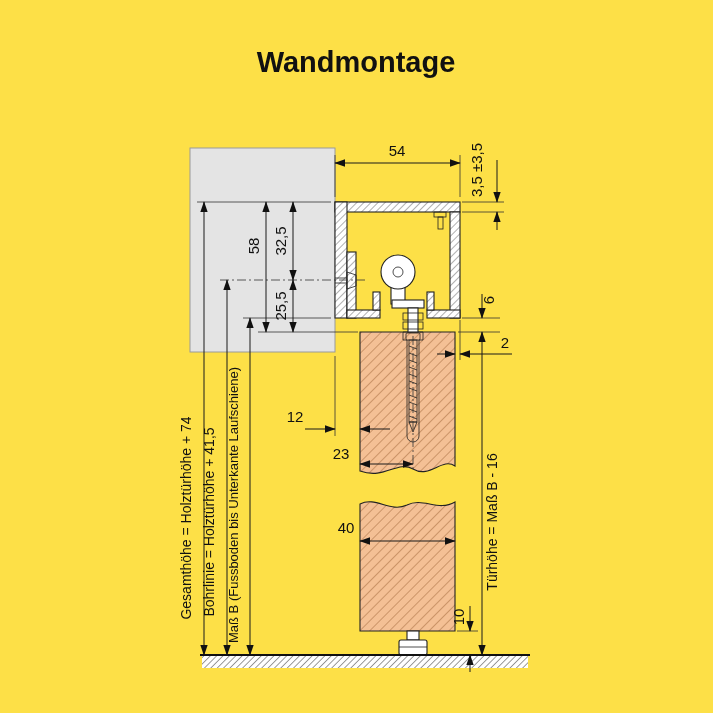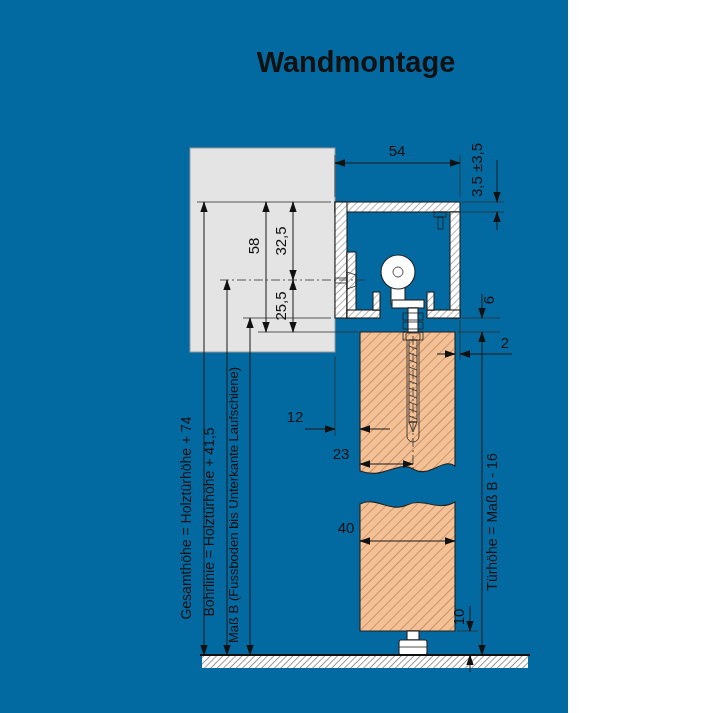--- a/index.html
+++ b/index.html
@@ -1,16 +1,16 @@
 <!DOCTYPE html>
 <html><head>
 <meta charset="utf-8">
 <style>
   html,body{margin:0;padding:0;background:#ffffff;}
-  .stage{width:568px;height:713px;position:relative;background:#0369a1;overflow:hidden;}
+  .stage{width:713px;height:713px;position:relative;background:#fde047;overflow:hidden;}
   text{font-family:"Liberation Sans",sans-serif;fill:#111;}
   .title-text{font-size:29px;font-weight:bold;}
   .dim-text{font-size:15px;}
   .dim-label{font-size:14px;}
   .dim-label-sm{font-size:13px;}
   .dim{stroke:#1a1a1a;stroke-width:1;fill:none;}
   .ext{stroke:#333;stroke-width:0.8;fill:none;}
   .cl{stroke:#333;stroke-width:0.8;fill:none;stroke-dasharray:9 3 2 3;}
   .part{stroke:#222;stroke-width:1.1;}
   .thin{stroke:#222;stroke-width:0.8;fill:none;}

